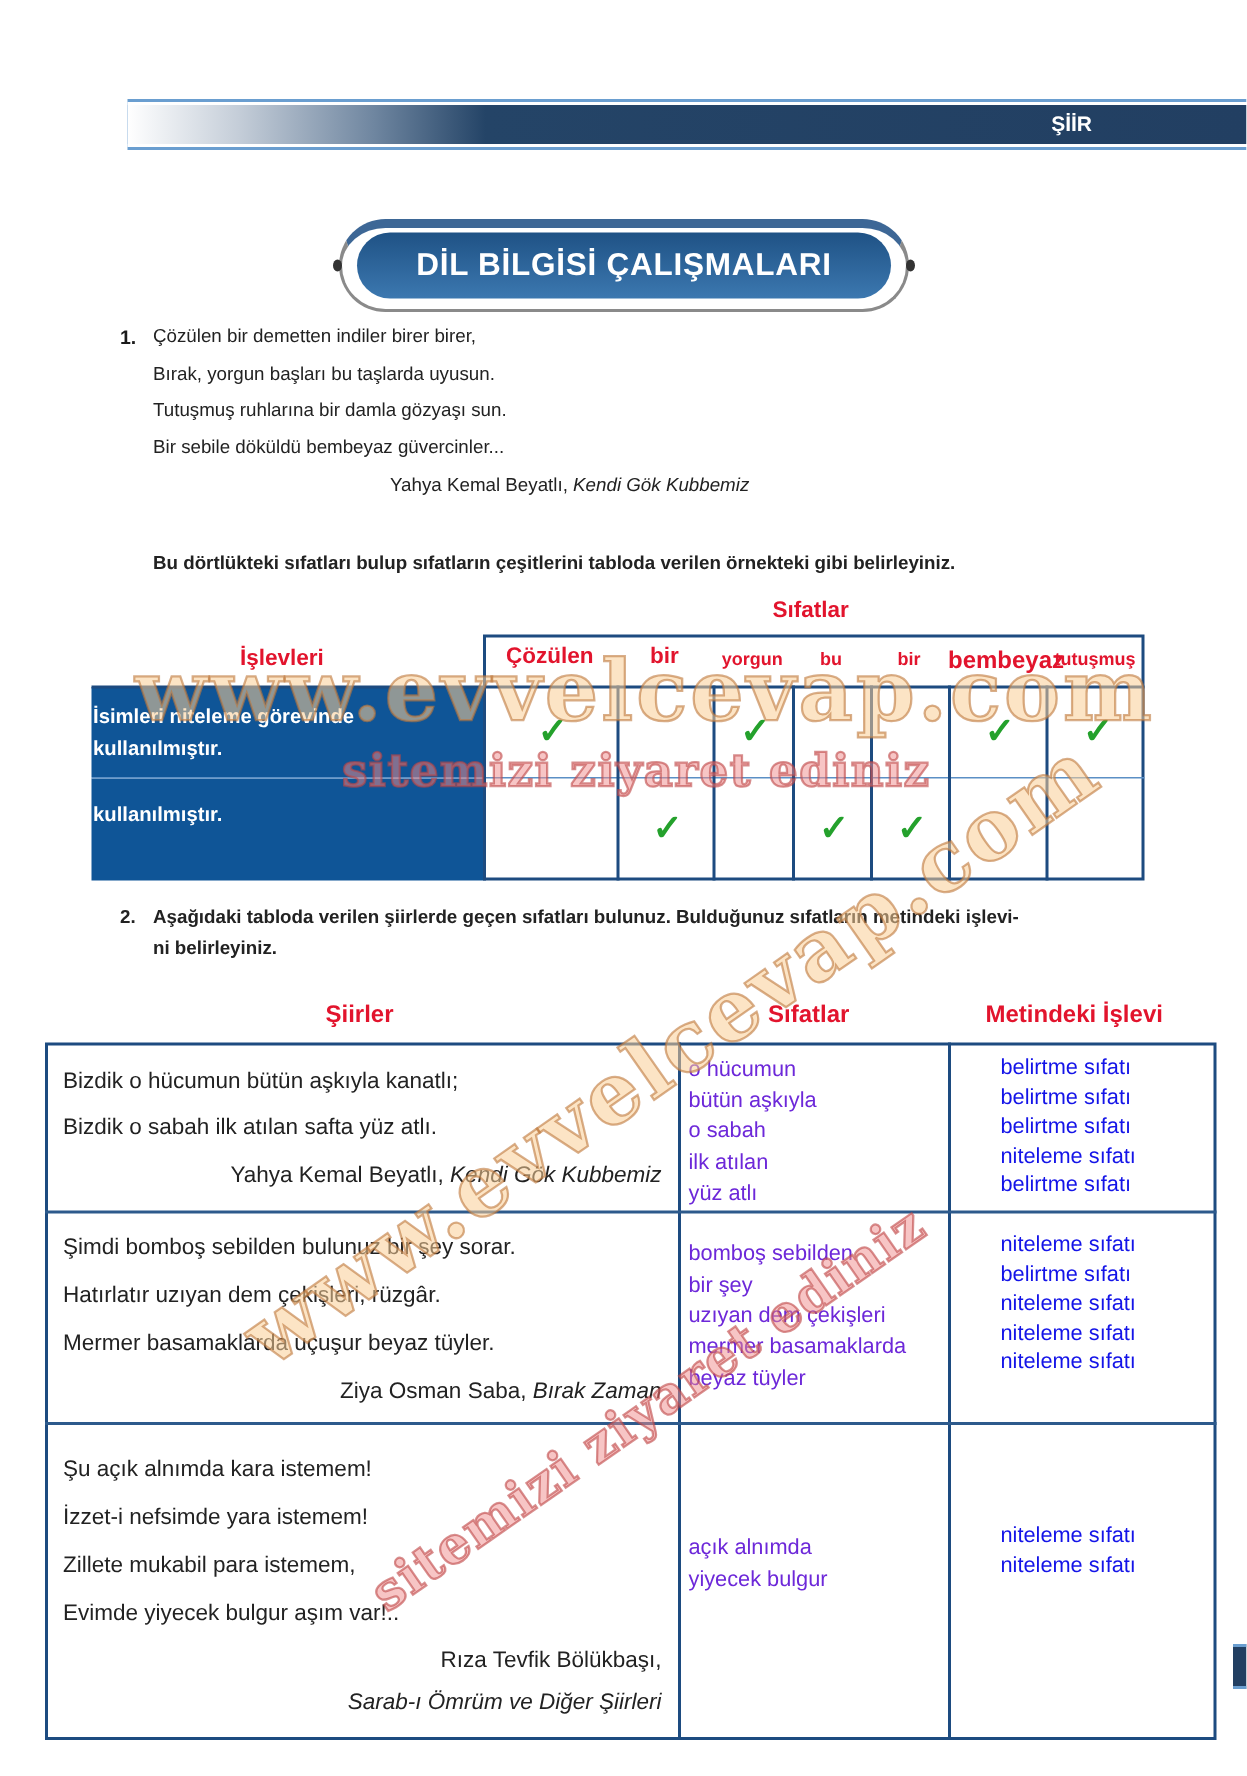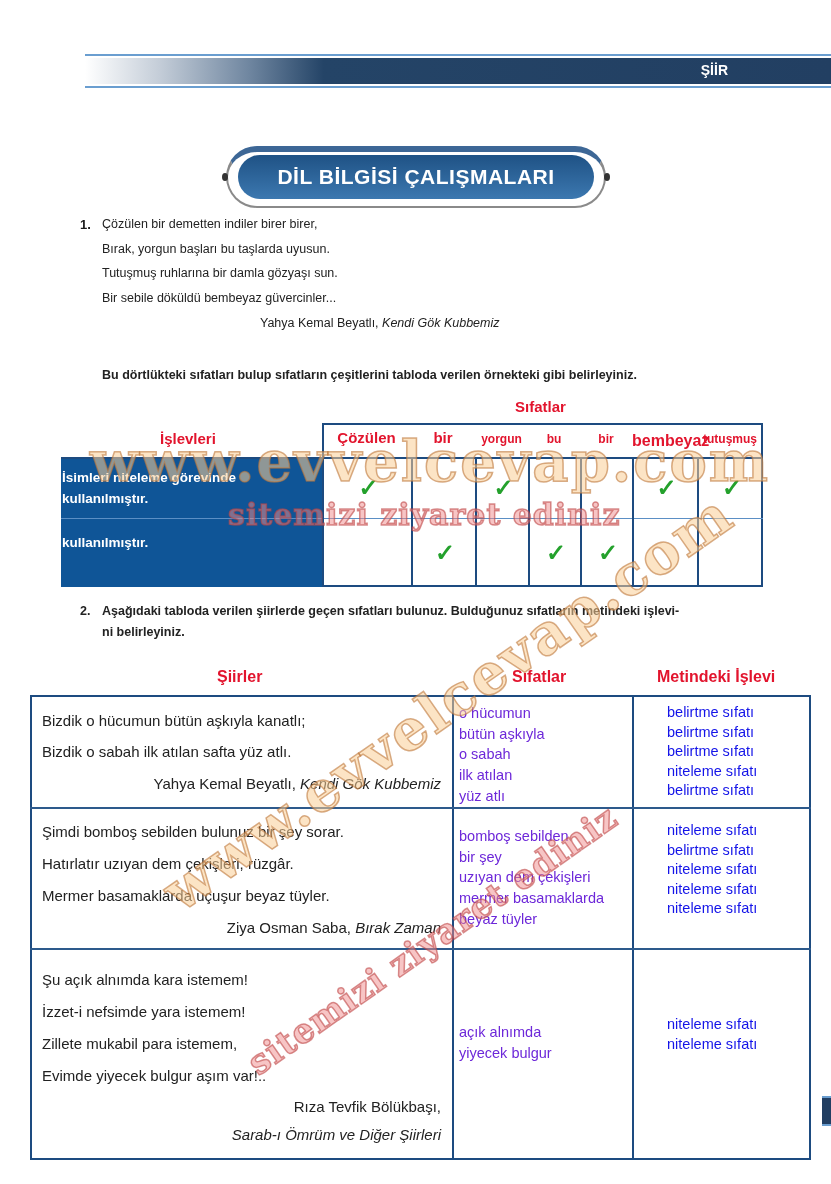--- a/index.html
+++ b/index.html
@@ -3,21 +3,21 @@
 <meta charset="utf-8">
 <style>
   html, body { margin:0; padding:0; }
   body {
     width:831px; height:1184px; background:#ffffff; position:relative; overflow:hidden;
     font-family:"Liberation Sans", sans-serif; color:#1a1a1a;
   }
 
   
   .header-band {
-    position:absolute; left:85px; top:56px; width:746px; height:26px;
+    position:absolute; left:85px; top:68px; width:746px; height:26px;
     background:linear-gradient(to right, #ffffff 0%, #c4cdd8 10%, #6f86a0 22%, #244467 32%, #223f62 100%);
     border-top:2px solid #ffffff; border-bottom:2px solid #ffffff;
     box-shadow:0 -2px 0 #6a9ed0, 0 2px 0 #6a9ed0;
     text-align:center;
   }
   .header-title {
     position:absolute; right:103px; top:4px; color:#fff; font-weight:bold; font-size:14px;
   }
 
   

